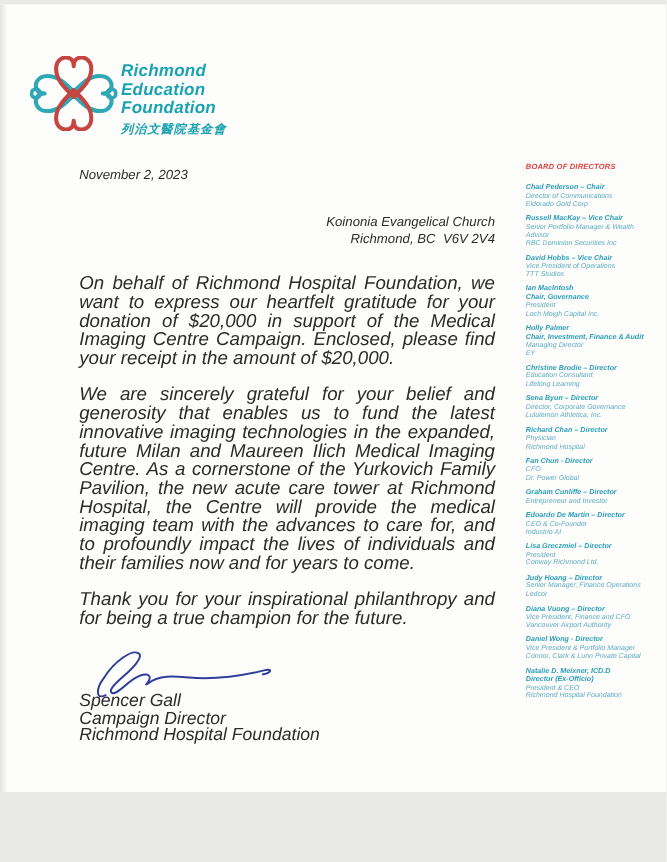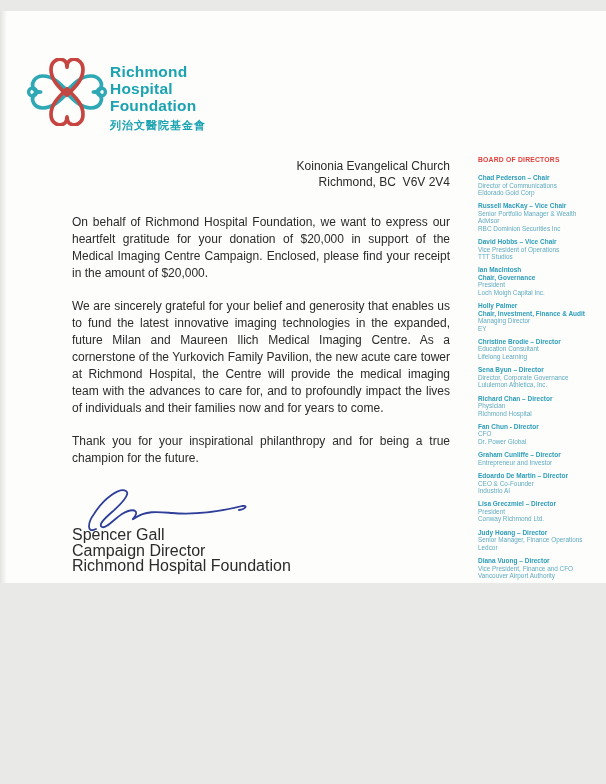--- a/index.html
+++ b/index.html
@@ -1,39 +1,39 @@
 <!DOCTYPE html>
 <html><head>
 <meta charset="utf-8">
 <style>
   * { margin:0; padding:0; box-sizing:border-box; }
   html,body { background:#e9e9e7; }
   .page {
-    position:relative; width:606px; height:572px; margin:11px auto;
+    position:relative; width:606px; height:716px; margin:4px auto;
     background:#fdfdfc; overflow:hidden;
-    font-family:"Liberation Sans", sans-serif; color:#2b2b2b;
+    font-family:"Liberation Sans", sans-serif; color:#2b2b2b;font-style:italic;
   }
   .edge-left { position:absolute; left:0; top:0; bottom:0; width:7px;
     background:linear-gradient(to right,#e3e3e0,rgba(255,255,255,0)); }
 
   
   .logo-svg { position:absolute; left:27px; top:47px; }
   .logo-text { position:absolute; left:110px; top:52px; line-height:17px;
     font-size:15.5px; font-weight:bold; color:#1ca3b1; letter-spacing:.2px; }
   .logo-cn { font-size:11px; font-weight:bold; margin-top:3px; letter-spacing:1px; }
   .contact { position:absolute; right:32px; top:52px; text-align:right;
     font-size:9.5px; font-weight:bold; color:#1ca3b1; line-height:13px; }
   .contact .gap { height:9px; }
 
   
   .letter-col { position:absolute; left:72px; top:148px; width:378px; }
   .date { font-size:12px; margin-bottom:28px; }
   .recipient { font-size:12px; line-height:15.5px; margin-bottom:24px;text-align:right; }
   .salutation { font-size:12px; margin-bottom:13px; }
-  .para { font-size:12px; line-height:17px; text-align:justify; margin-bottom:16px; }
+  .para { font-size:17px; line-height:17px; text-align:justify; margin-bottom:16px; }
   .closing { font-size:12px; margin-top:-4px; margin-bottom:2px; }
   .sig-wrap { height:44px; position:relative; }
   .sig-svg { position:absolute; left:4px; top:2px; }
   .signer { font-size:16px; line-height:15.5px; }
 
   
   .board { position:absolute; left:478px; top:145px; width:120px; }
   .board-title { font-size:6.8px; font-weight:bold; color:#e2403d;
     letter-spacing:.2px; margin-bottom:11px; }
   .member { margin-bottom:6px; }
@@ -59,27 +59,28 @@
     </defs>
     <circle cx="7" cy="42" r="5" fill="none" stroke="#2fa8b5" stroke-width="4.2"></circle>
     <circle cx="93" cy="42" r="5" fill="none" stroke="#2fa8b5" stroke-width="4.2"></circle>
     <use href="#h" transform="translate(28 42) rotate(-90)" stroke="#2fa8b5" stroke-width="4.6"></use>
     <use href="#h" transform="translate(72 42) rotate(90)" stroke="#2fa8b5" stroke-width="4.6"></use>
     <use href="#h" transform="translate(50 22)" stroke="#c64540" stroke-width="4.6"></use>
     <use href="#h" transform="translate(50 62) rotate(180)" stroke="#c64540" stroke-width="4.6"></use>
   </svg>
   <div class="logo-text">
     <div>Richmond</div>
-    <div>Hospital</div>
+    <div>Education</div>
     <div>Foundation</div>
     <div class="logo-cn">列治文醫院基金會</div>
   </div>
 
 
   <div class="letter-col">
+    <div class="date">November 2, 2023</div>
     <div class="recipient">
       <div>Koinonia Evangelical Church</div>
       <div>Richmond, BC&nbsp; V6V 2V4</div>
     </div>
     <p class="para">On behalf of Richmond Hospital Foundation, we want to express our heartfelt gratitude for your donation of $20,000 in support of the Medical Imaging Centre Campaign. Enclosed, please find your receipt in the amount of $20,000.</p>
     <p class="para">We are sincerely grateful for your belief and generosity that enables us to fund the latest innovative imaging technologies in the expanded, future Milan and Maureen Ilich Medical Imaging Centre. As a cornerstone of the Yurkovich Family Pavilion, the new acute care tower at Richmond Hospital, the Centre will provide the medical imaging team with the advances to care for, and to profoundly impact the lives of individuals and their families now and for years to come.</p>
     <p class="para">Thank you for your inspirational philanthropy and for being a true champion for the future.</p>
     <div class="sig-wrap">
       <svg class="sig-svg" width="175" height="46" viewBox="0 0 175 46">
         <path d="M20 44 C10 49 12 37 18 29 C28 13 44 2 50 6 C55 9 44 20 36 27 C28 34 22 40 26 42 C30 44 38 34 46 29 C54 24 61 24 60 29 C59 33 54 36 59 33 C70 25 84 27 96 28 C120 30 146 26 166 21 C172 20 170 24 163 25" fill="none" stroke="#2e3e99" stroke-width="1.8" stroke-linecap="round" stroke-linejoin="round"></path>

